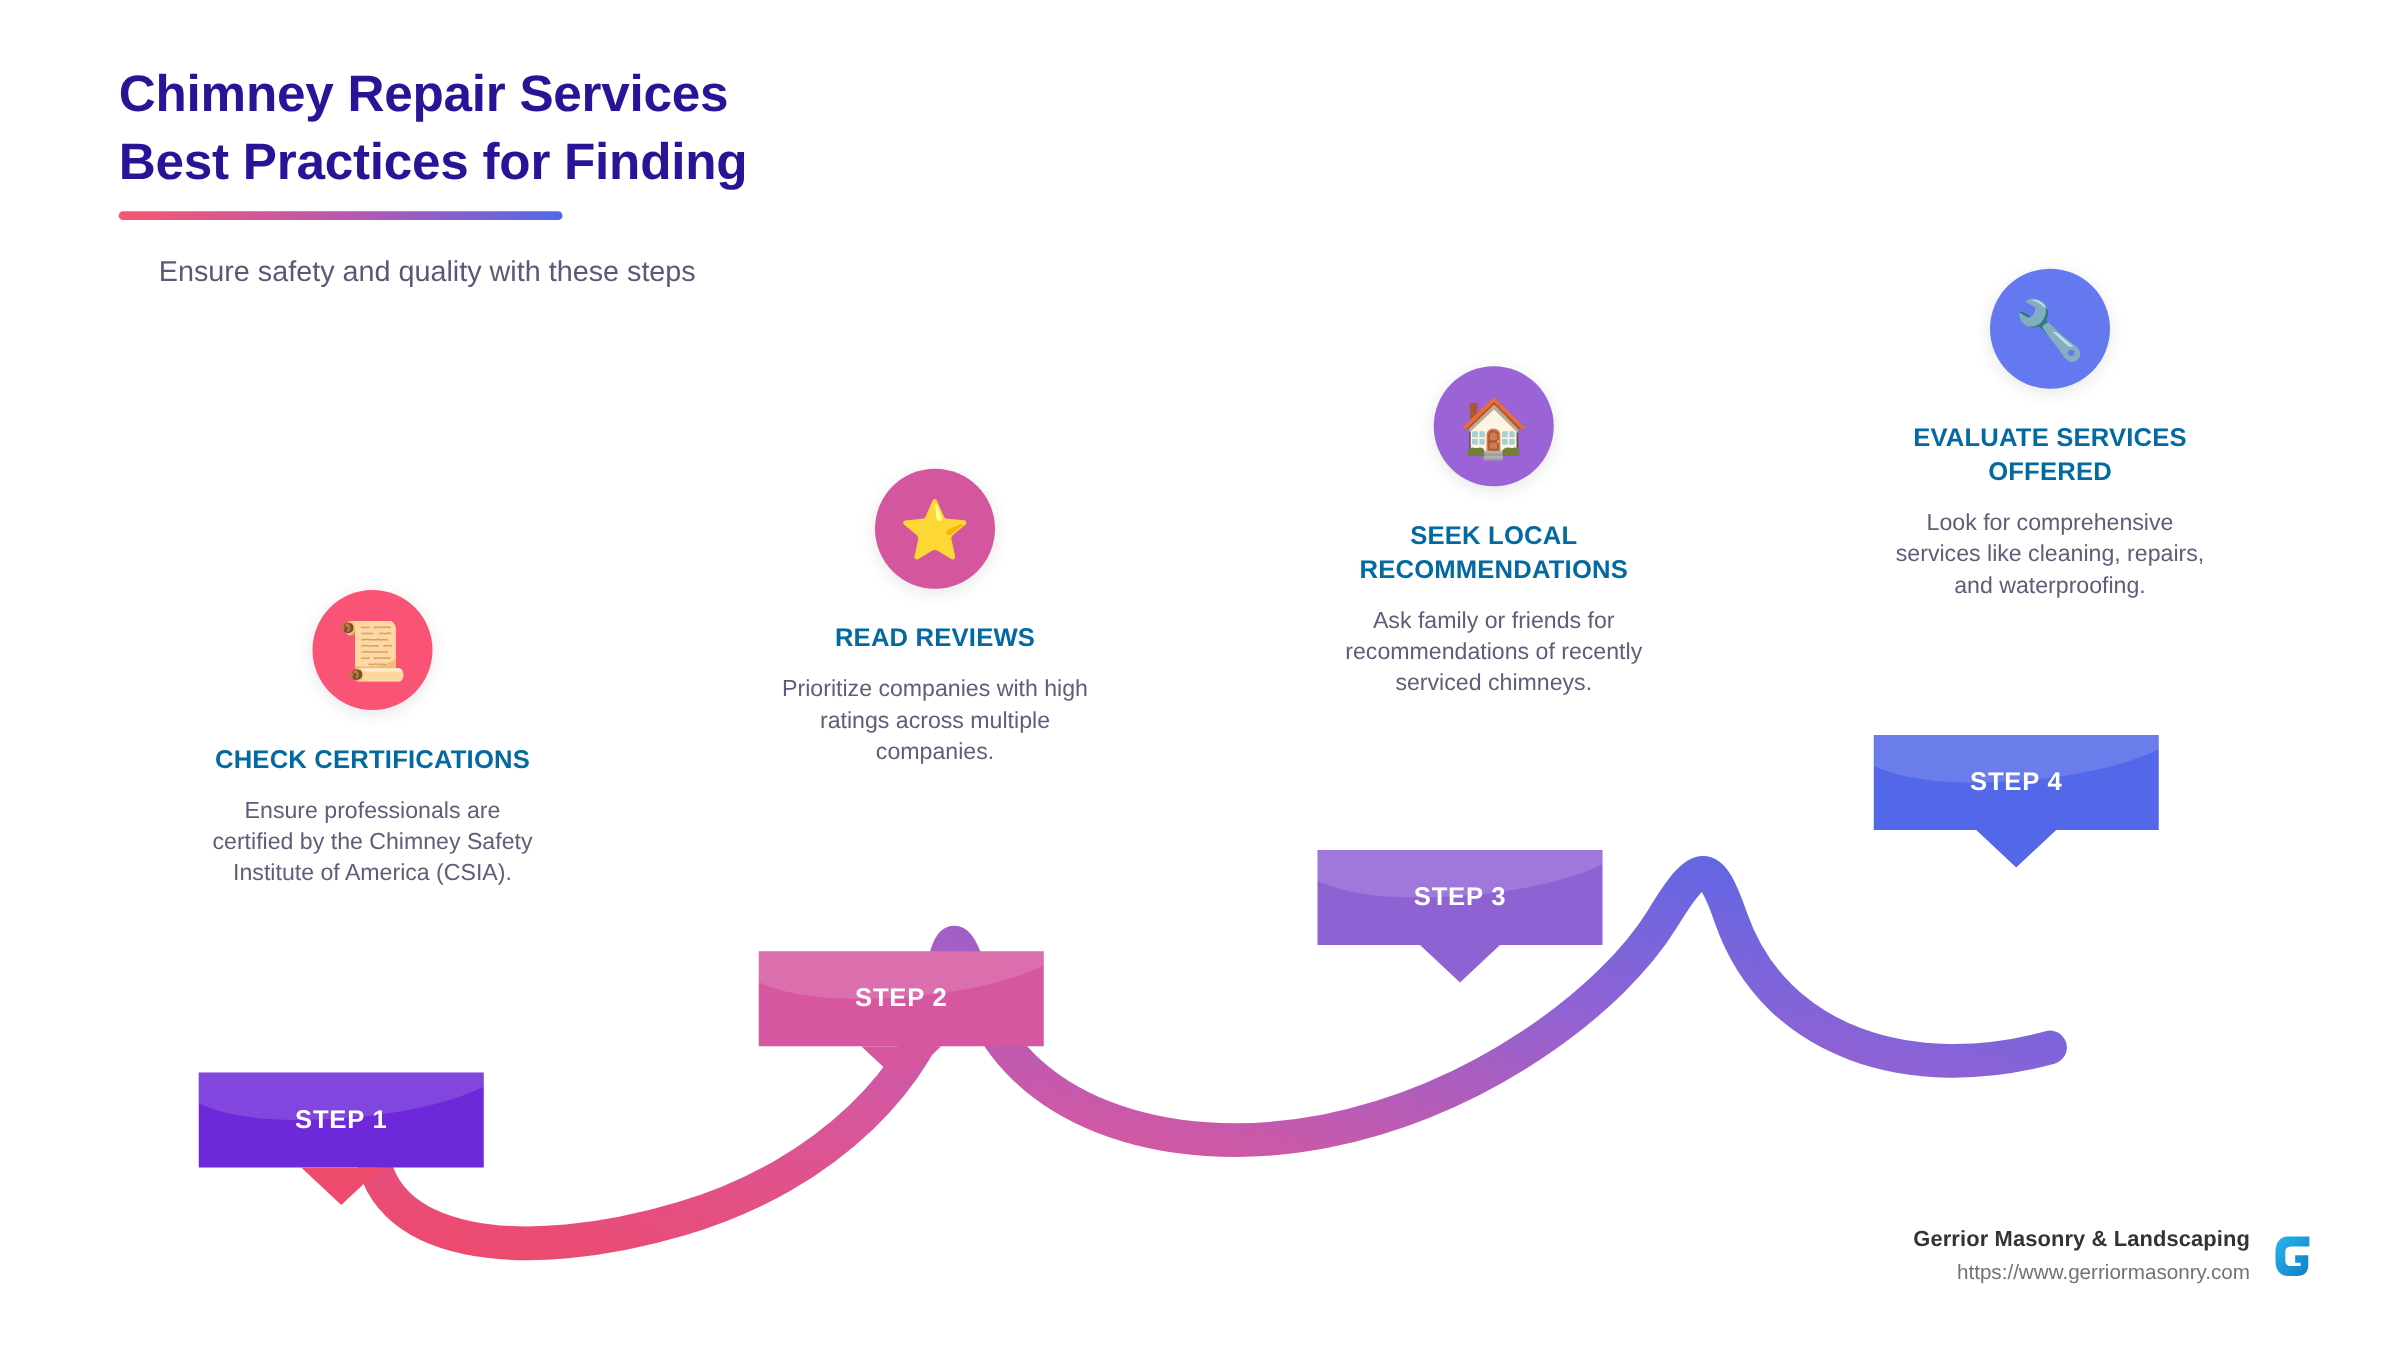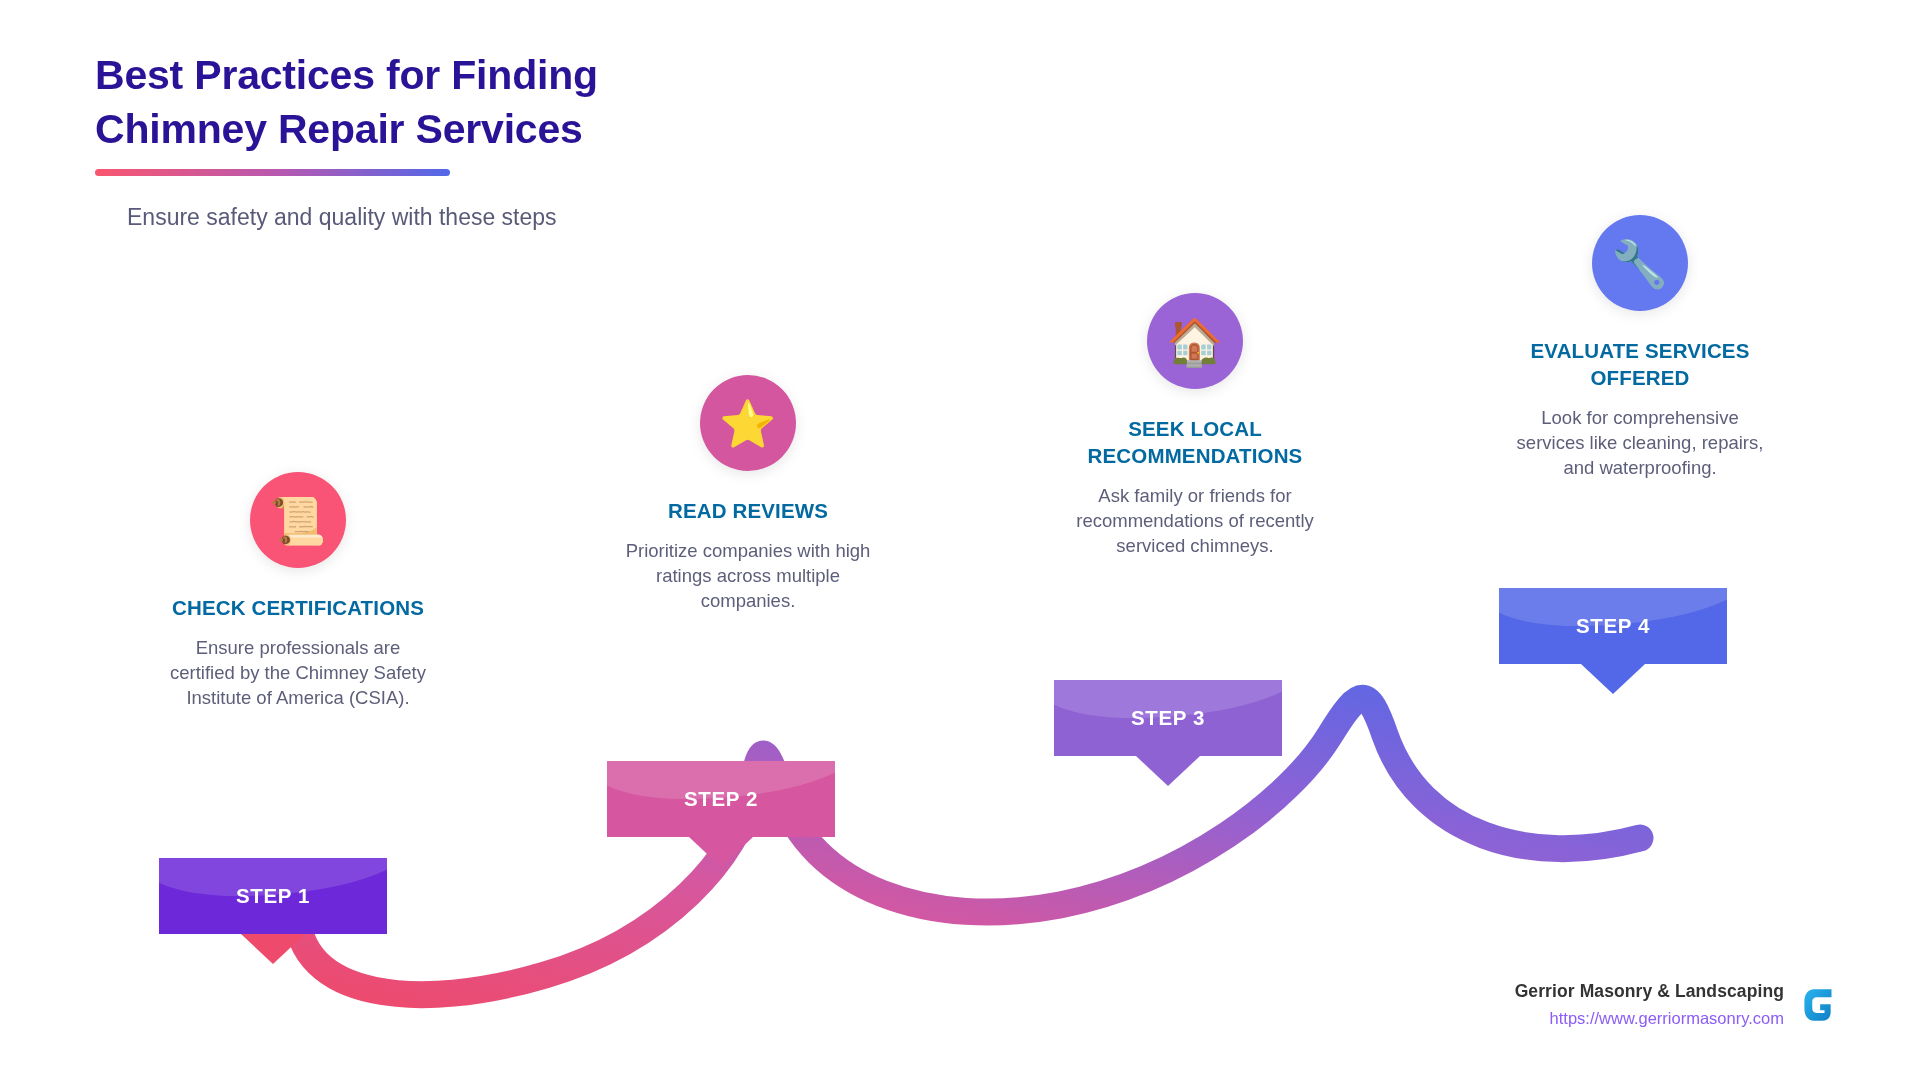--- a/index.html
+++ b/index.html
@@ -69,35 +69,35 @@
   }
   .tail {
     position: absolute; z-index: 1; top: 100%; left: 50%;
     transform: translateX(-50%);
     width: 0; height: 0;
     border-left: 32px solid transparent;
     border-right: 32px solid transparent;
   }
 
   
-  .footer { position: absolute; right: 78px; bottom: 52px; display: flex; align-items: center; gap: 16px; }
+  .footer { position: absolute; right: 62px; bottom: 52px; display: flex; align-items: center; gap: 16px; }
   .footer-text { text-align: right; }
   .brand { font-size: 17.5px; font-weight: bold; color: #333333; letter-spacing: 0.1px; }
-  .brand-url { margin-top: 7px; font-size: 16.5px; color: #8b5cf6; }
+  .brand-url { margin-top: 7px; font-size: 16.5px; color: #737373; }
   .logo { width: 42px; height: 42px; }
 </style>
 </head>
 <body>
 
 <div id="canvas">
 
   <div class="header">
     <div class="title">
+      <div>Chimney Repair Services</div>
       <div>Best Practices for Finding</div>
-      <div>Chimney Repair Services</div>
     </div>
     <div class="accent-bar"></div>
     <div class="subtitle">Ensure safety and quality with these steps</div>
   </div>
 
   <svg id="ribbon" viewBox="0 0 1920 1080">
     <defs>
       <linearGradient id="ribGrad" x1="0" y1="1" x2="1" y2="0" gradientUnits="objectBoundingBox">
         <stop offset="0.00" stop-color="#ee4a6c"></stop>
         <stop offset="0.34" stop-color="#d6579f"></stop>

